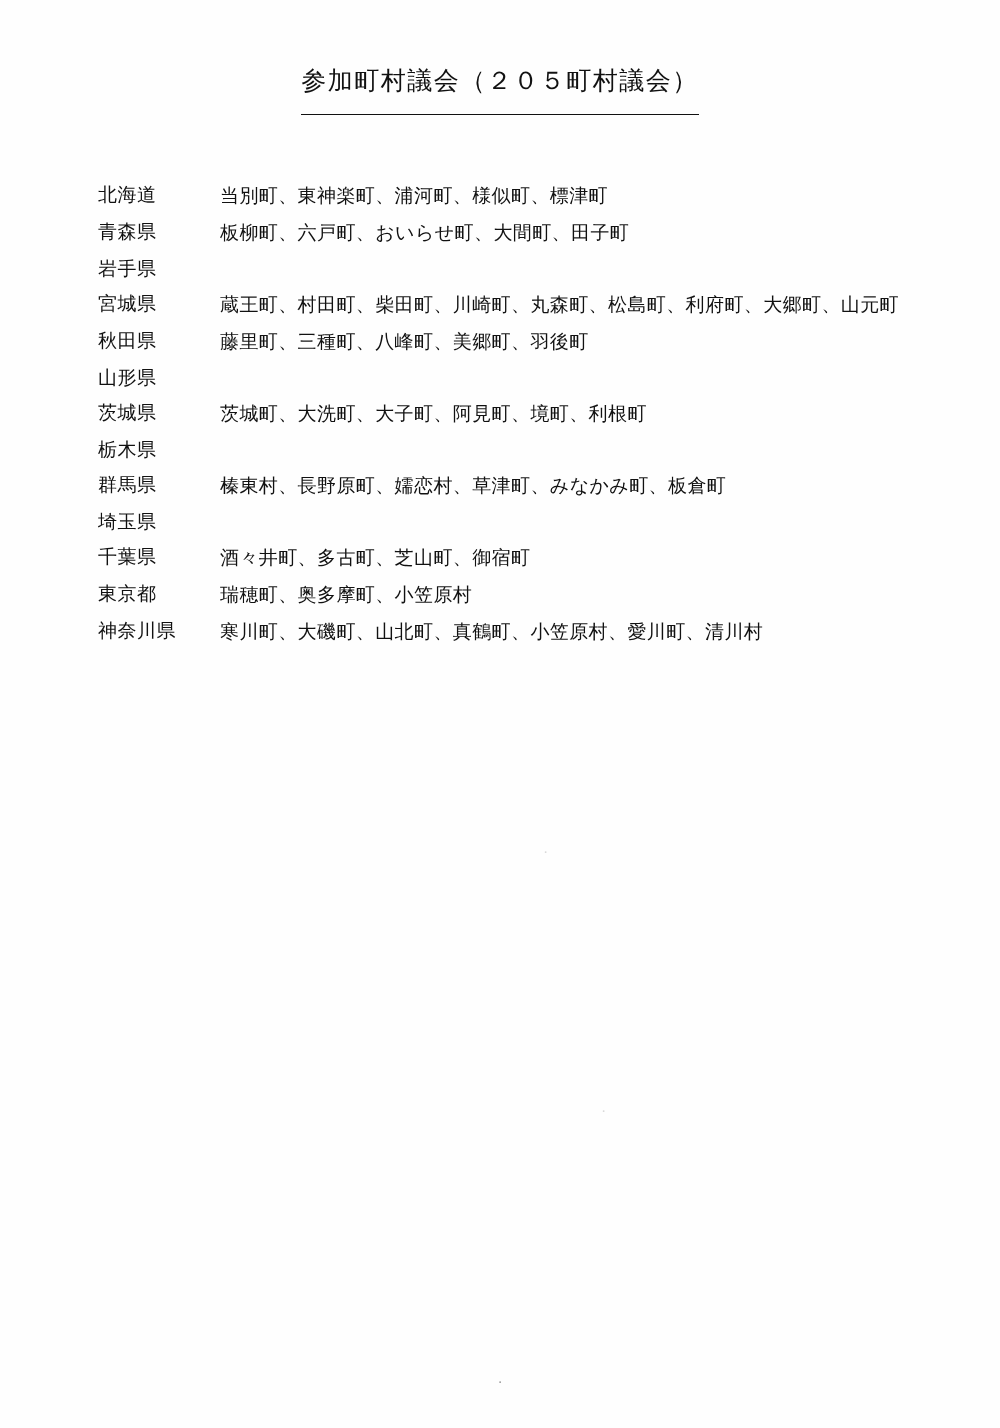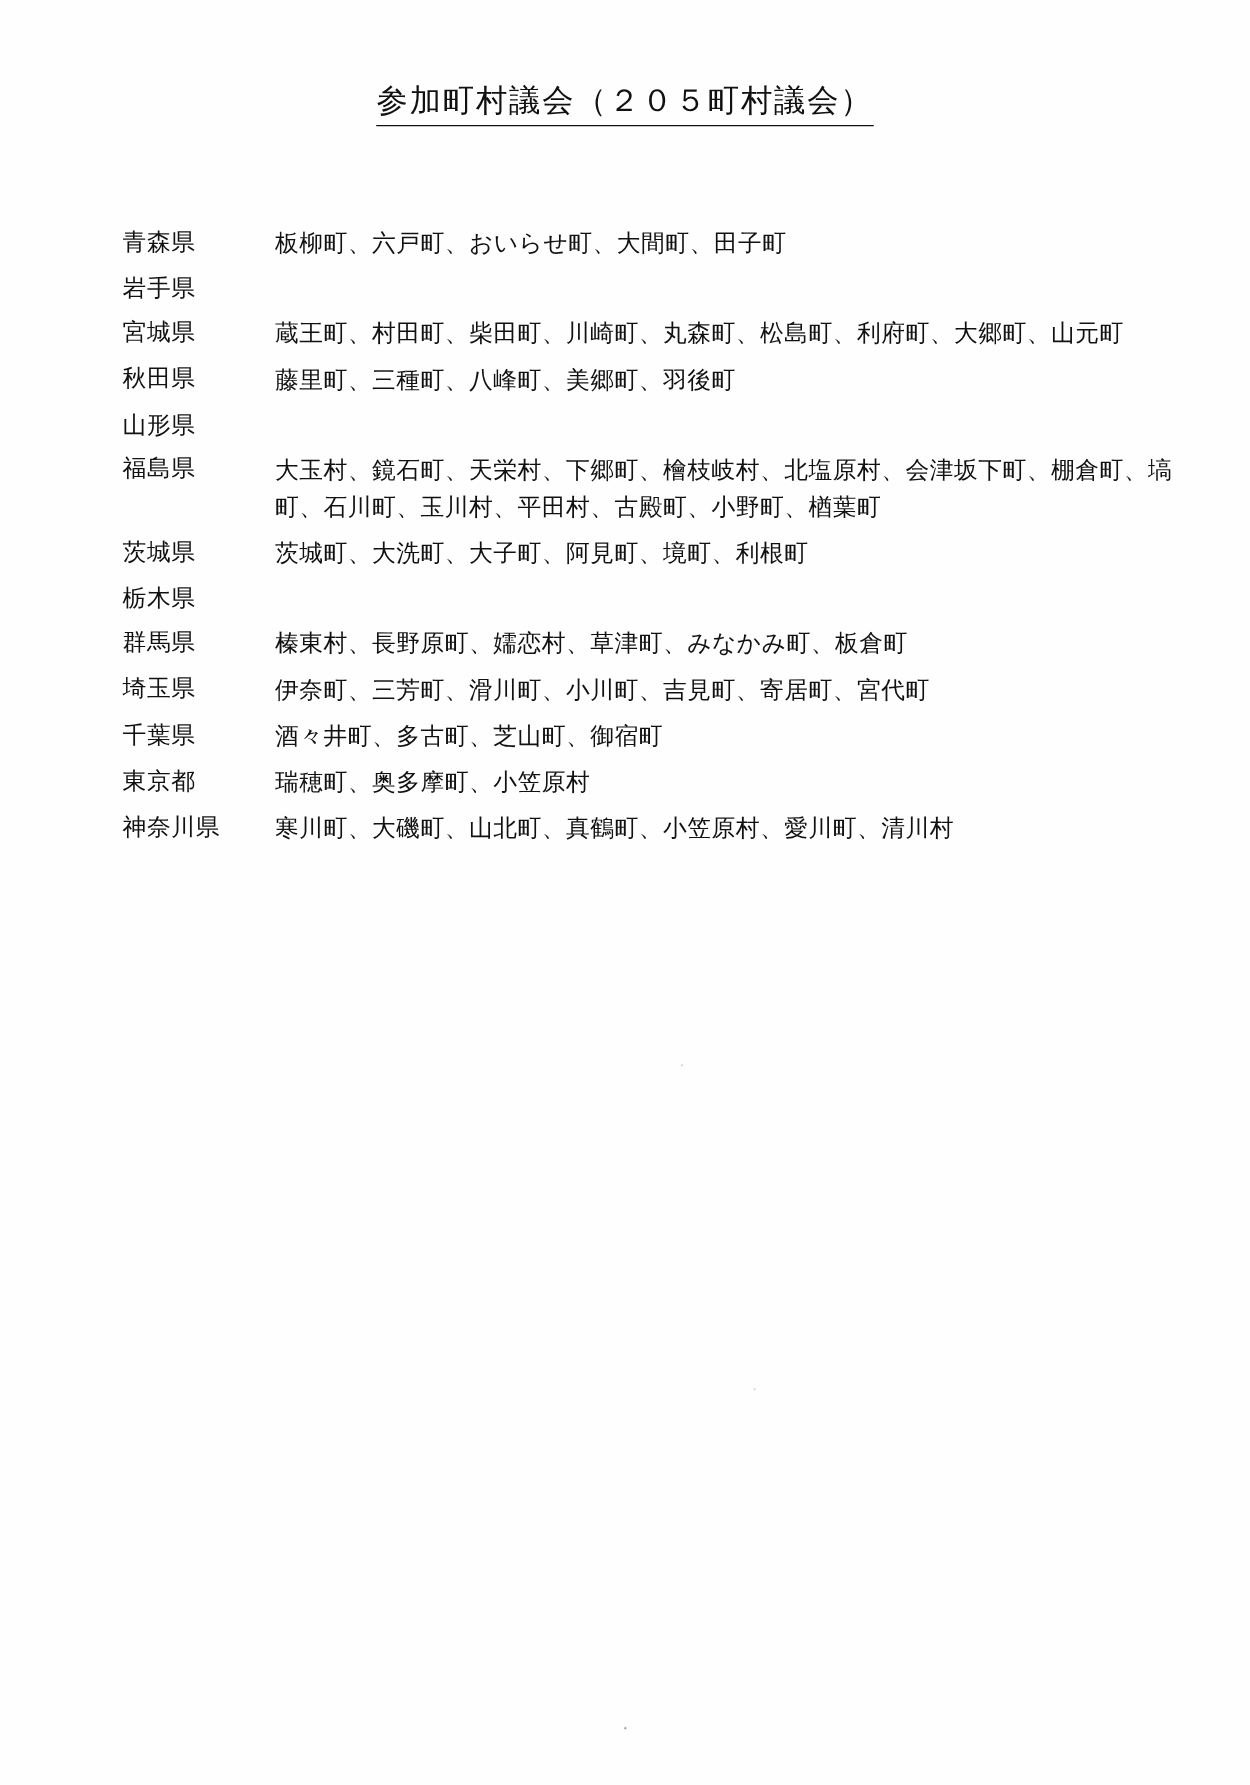--- a/index.html
+++ b/index.html
@@ -26,21 +26,21 @@
     left: 0;
     width: 100%;
     text-align: center;
     font-size: 25px;
     letter-spacing: 1.5px;
     font-weight: 500;
     color: #111;
   }
   .doc-title span.inner {
     border-bottom: 1.5px solid #111;
-    padding-bottom: 3px;
+    padding-bottom: 17px;
     display: inline-block;
   }
   .list {
     position: absolute;
     top: 180px;
     left: 98px;
     width: 860px;
   }
   .row {
     display: flex;
@@ -85,20 +85,24 @@
 <body>
 
 <div class="page">
 
   <div class="doc-title">
     <span class="inner">参加町村議会（２０５町村議会）</span>
   </div>
 
   <div class="list">
 
+    <div class="row">
+      <div class="pref">北海道</div>
+      <div class="towns">当別町、東神楽町、浦河町、様似町、標津町</div>
+    </div>
 
     <div class="row">
       <div class="pref">青森県</div>
       <div class="towns">板柳町、六戸町、おいらせ町、大間町、田子町</div>
     </div>
 
     <div class="row">
       <div class="pref">岩手県</div>
     </div>
 
@@ -109,42 +113,37 @@
 
     <div class="row">
       <div class="pref">秋田県</div>
       <div class="towns">藤里町、三種町、八峰町、美郷町、羽後町</div>
     </div>
 
     <div class="row">
       <div class="pref">山形県</div>
     </div>
 
-    <div class="row">
-      <div class="pref">福島県</div>
-      <div class="towns">大玉村、鏡石町、天栄村、下郷町、檜枝岐村、北塩原村、会津坂下町、棚倉町、塙町、石川町、玉川村、平田村、古殿町、小野町、楢葉町</div>
-    </div>
 
     <div class="row">
       <div class="pref">茨城県</div>
       <div class="towns">茨城町、大洗町、大子町、阿見町、境町、利根町</div>
     </div>
 
     <div class="row">
       <div class="pref">栃木県</div>
     </div>
 
     <div class="row">
       <div class="pref">群馬県</div>
       <div class="towns">榛東村、長野原町、嬬恋村、草津町、みなかみ町、板倉町</div>
     </div>
 
     <div class="row">
       <div class="pref">埼玉県</div>
-      <div class="towns">伊奈町、三芳町、滑川町、小川町、吉見町、寄居町、宮代町</div>
     </div>
 
     <div class="row">
       <div class="pref">千葉県</div>
       <div class="towns">酒々井町、多古町、芝山町、御宿町</div>
     </div>
 
     <div class="row">
       <div class="pref">東京都</div>
       <div class="towns">瑞穂町、奥多摩町、小笠原村</div>

